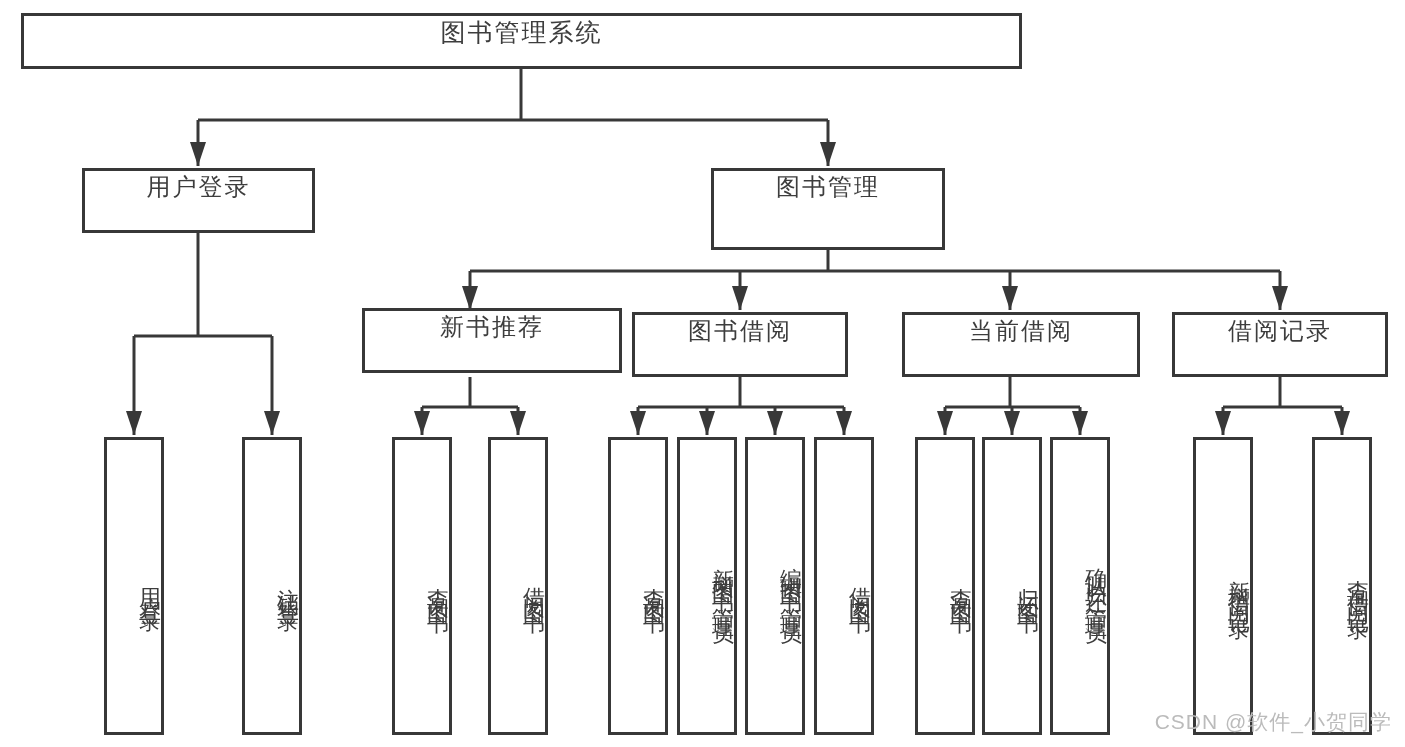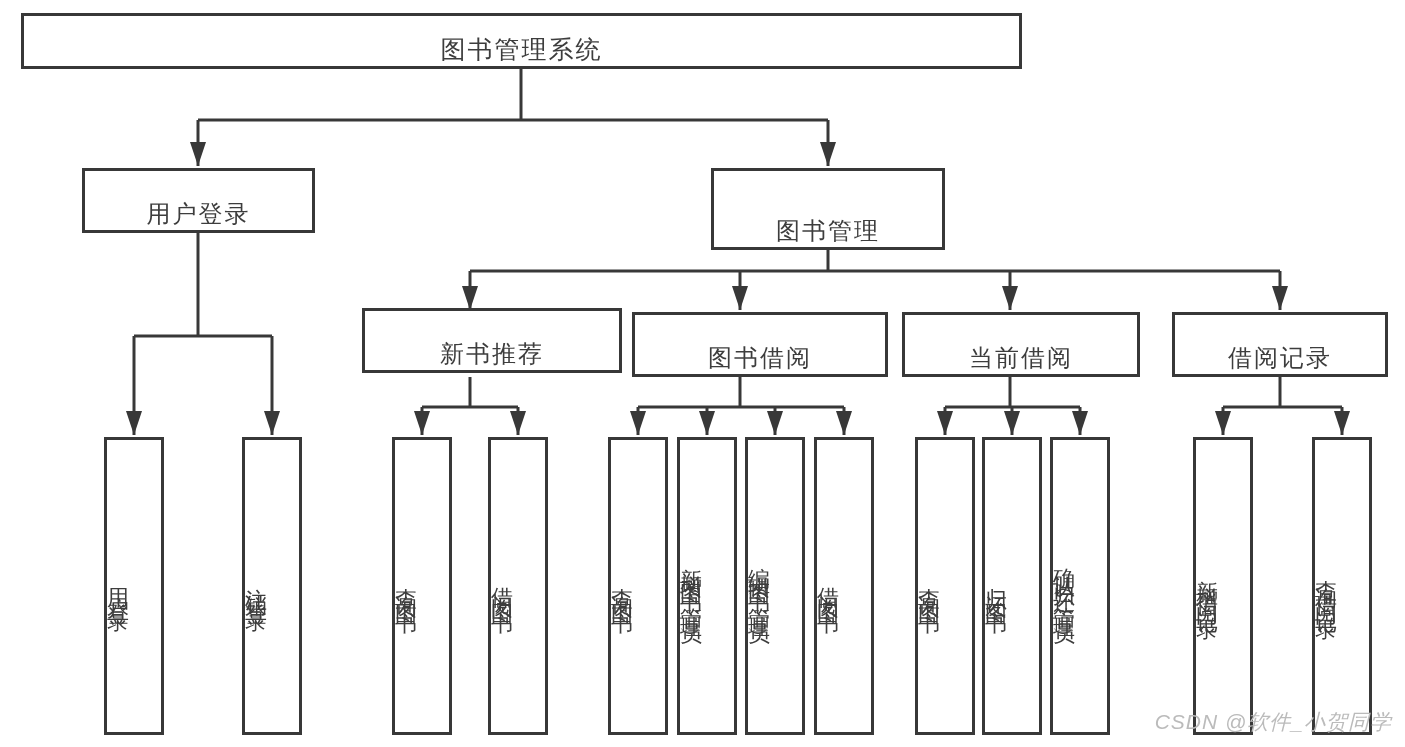--- a/index.html
+++ b/index.html
@@ -7,32 +7,32 @@
   }
   html,body{margin:0;padding:0;}
   body{background:var(--background);font-family:"Liberation Sans",sans-serif;}
   .stage{position:relative;width:1405px;height:747px;background:var(--background);overflow:hidden;}
   .connectors{position:absolute;left:0;top:0;width:1405px;height:747px;}
   .connectors line{stroke:var(--line);stroke-width:3;}
   .connectors .arrowhead{fill:var(--line);}
   .node{
     position:absolute;box-sizing:border-box;background:var(--box-fill);
     border:3px solid var(--line);color:var(--text);
-    display:flex;align-items:flex-end;justify-content:center;
+    display:flex;align-items:flex-start;justify-content:center;
     white-space:nowrap;
   }
   .node.h{font-size:24px;letter-spacing:2px;}
   .node.root{font-size:25px;}
   .node.v{
     writing-mode:vertical-rl;text-orientation:mixed;
     font-size:22px;letter-spacing:8px;line-height:1;
   }
   .watermark{
     position:absolute;right:13px;bottom:11px;color:var(--watermark);
-    font-size:21px;letter-spacing:1px;white-space:nowrap;font-style:italic;
+    font-size:21px;letter-spacing:1px;white-space:nowrap;
   }
 </style>
 </head>
 <body>
 
 <div class="stage">
 
   <svg class="connectors" viewBox="0 0 1405 747" xmlns="http://www.w3.org/2000/svg">
     <defs>
       <marker id="arw" viewBox="0 0 24 16" refX="24" refY="8" markerWidth="24" markerHeight="16" markerUnits="userSpaceOnUse" orient="auto">
@@ -88,21 +88,21 @@
   <div class="node h" style="left:82px;top:168px;width:233px;height:65px;">
     <span>用户登录</span>
   </div>
   <div class="node h" style="left:711px;top:168px;width:234px;height:82px;">
     <span>图书管理</span>
   </div>
 
   <div class="node h" style="left:362px;top:308px;width:260px;height:65px;">
     <span>新书推荐</span>
   </div>
-  <div class="node h" style="left:632px;top:312px;width:256px;height:65px;">
+  <div class="node h" style="left:632px;top:312px;width:216px;height:65px;">
     <span>图书借阅</span>
   </div>
   <div class="node h" style="left:902px;top:312px;width:238px;height:65px;">
     <span>当前借阅</span>
   </div>
   <div class="node h" style="left:1172px;top:312px;width:216px;height:65px;">
     <span>借阅记录</span>
   </div>
 
   <div class="node v" style="left:104px;top:437px;width:60px;height:298px;">

